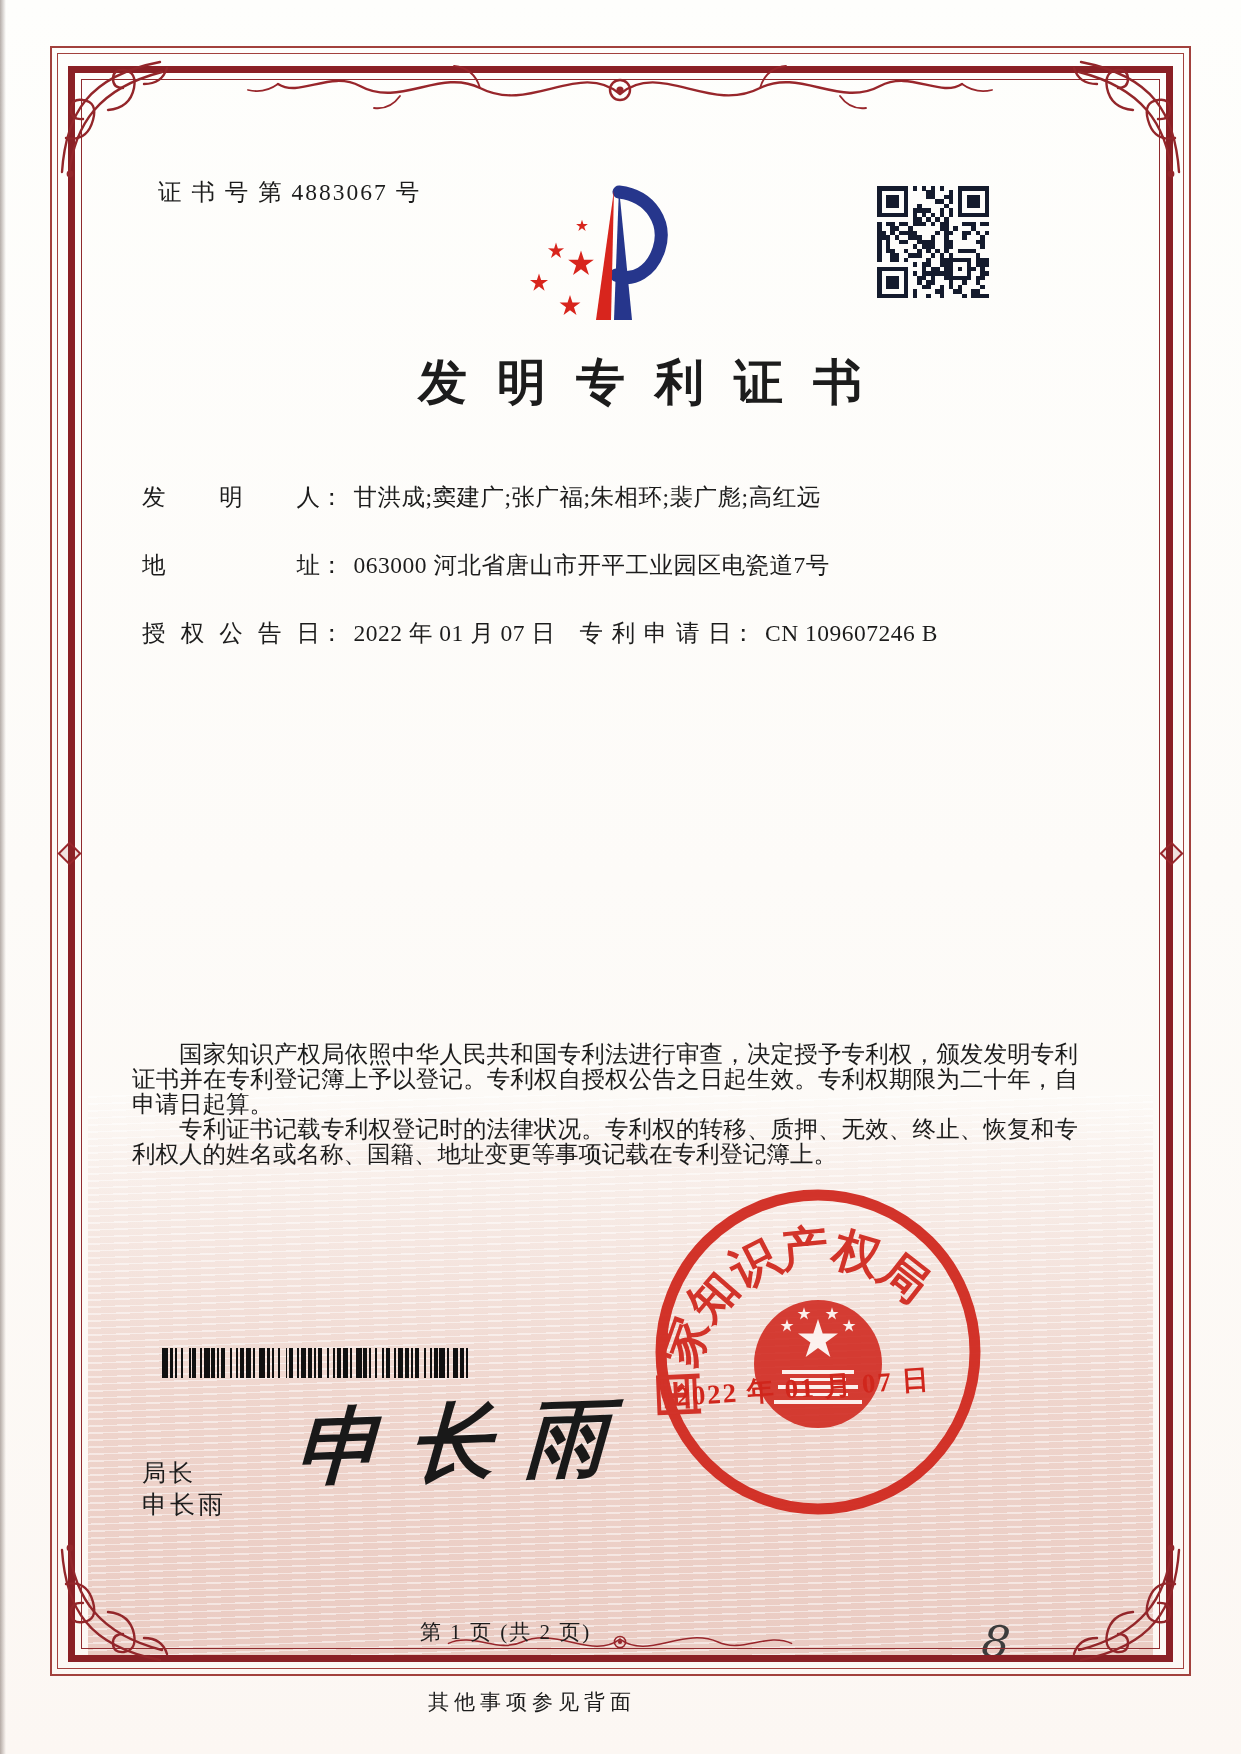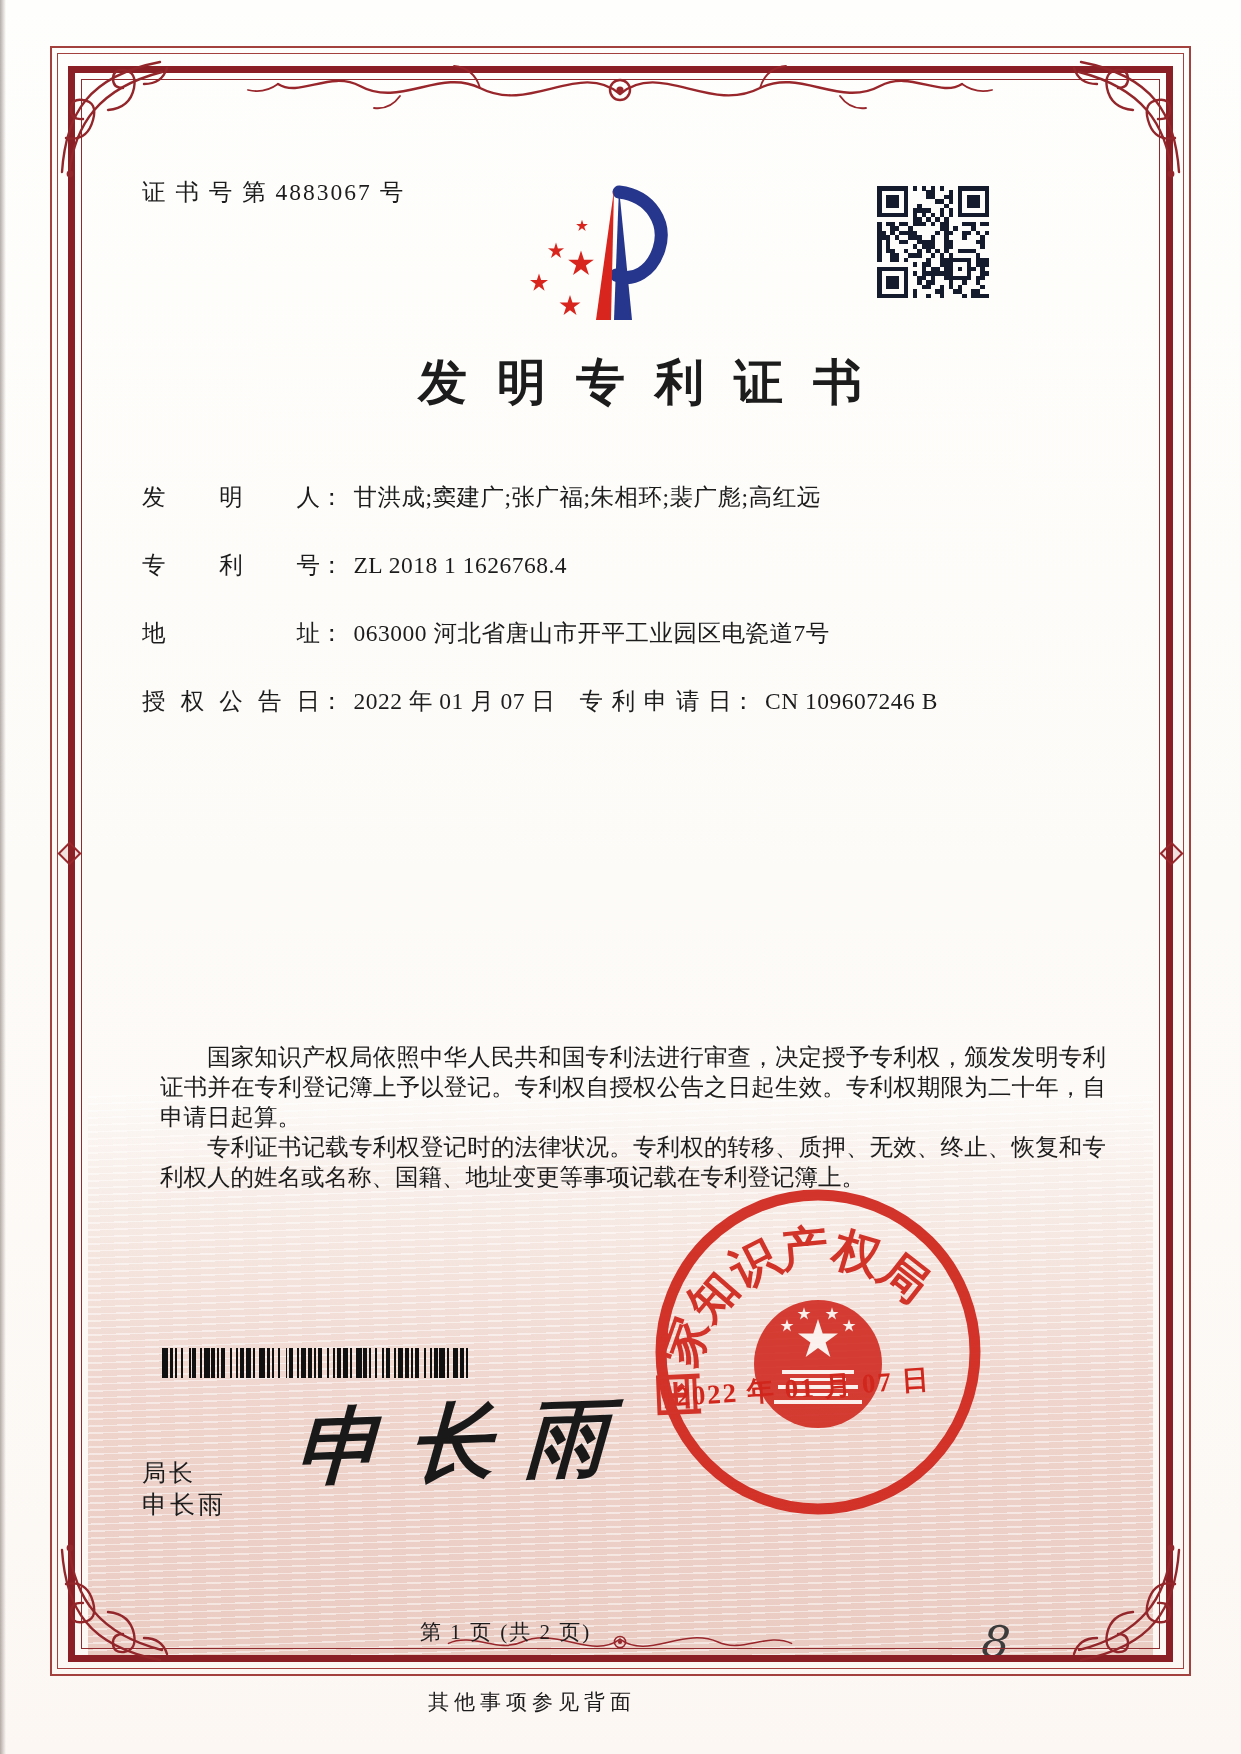--- a/index.html
+++ b/index.html
@@ -27,37 +27,37 @@
   .corner.tl{left:54px;top:50px;}
   .corner.tr{right:54px;top:50px;transform:scaleX(-1);}
   .corner.bl{left:54px;bottom:82px;transform:scaleY(-1);}
   .corner.br{right:54px;bottom:82px;transform:scale(-1,-1);}
   .deco-top{position:absolute;left:150px;top:50px;width:940px;height:80px;z-index:4;}
   .deco-bottom{position:absolute;left:270px;bottom:84px;width:700px;height:56px;z-index:4;transform:scaleY(-1);}
   .gem{position:absolute;width:13px;height:13px;border:2px solid #98262b;transform:rotate(45deg);z-index:4;background:rgba(152,38,43,.12);}
   .gem.gl{left:61px;top:845px;} .gem.gr{right:61px;top:845px;}
 
   
-  .cert-no{position:absolute;left:142px;top:176px;font-size:23.5px;letter-spacing:2px;z-index:2;}
+  .cert-no{position:absolute;left:158px;top:176px;font-size:23.5px;letter-spacing:2px;z-index:2;}
   .logo{position:absolute;left:468px;top:162px;width:200px;height:158px;z-index:2;}
   .qr{position:absolute;left:877px;top:186px;width:112px;height:112px;z-index:2;}
   .title{position:absolute;left:0;right:0;top:350px;text-align:center;font-size:49px;font-weight:700;
     letter-spacing:30px;text-indent:30px;z-index:2;margin-left:39px;}
 
   
   .fields{position:absolute;left:142px;top:484px;z-index:2;font-size:23.5px;}
   .frow{margin-bottom:41px;line-height:27px;white-space:nowrap;}
   .flabel{display:inline-block;width:178px;text-align:justify;text-align-last:justify;vertical-align:top;}
   .flabel-sm{width:152px;}
   .fcolon{margin-right:10px;}
   .fvalue{letter-spacing:.5px;}
   .gdate{display:inline-block;width:226px;}
 
   
-  .paras{position:absolute;left:160px;top:1042px;width:946px;font-size:23.5px;line-height:30px;
+  .paras{position:absolute;left:132px;top:1042px;width:946px;font-size:23.5px;line-height:25px;
     text-align:justify;z-index:2;}
   .paras p{margin:0;text-indent:2em;}
 
   
   .barcode{position:absolute;left:162px;top:1348px;width:315px;height:30px;z-index:2;}
   .director-label{position:absolute;left:142px;top:1438px;font-size:24px;letter-spacing:3px;z-index:2;margin-top:19px;}
   .director-name{position:absolute;left:142px;top:1488px;font-size:25px;letter-spacing:3px;z-index:2;}
   .signature{position:absolute;left:296px;top:1386px;font-size:84px;letter-spacing:30px;font-style:italic;
     font-weight:600;color:#191919;transform:rotate(-2deg) skewX(-4deg);z-index:2;}
   .seal{position:absolute;left:648px;top:1182px;width:340px;height:340px;z-index:4;opacity:.93;}
@@ -458,23 +458,20 @@
       <rect x="107.52" y="107.52" width="4.53" height="4.53" fill="#141b2d"></rect>
     </svg>
 
   <div class="title">发明专利证书</div>
 
   <div class="fields">
     <div class="frow">
       <span class="flabel">发明人</span><span class="fcolon">：</span><span class="fvalue">甘洪成;窦建广;张广福;朱相环;裴广彪;高红远</span>
     </div>
     <div class="frow">
-      <span class="flabel">专利号</span><span class="fcolon">：</span><span class="fvalue">ZL 2018 1 1626768.4</span>
-    </div>
-    <div class="frow">
       <span class="flabel">地址</span><span class="fcolon">：</span><span class="fvalue">063000 河北省唐山市开平工业园区电瓷道7号</span>
     </div>
     <div class="frow">
       <span class="flabel">授权公告日</span><span class="fcolon">：</span><span class="fvalue gdate">2022 年 01 月 07 日</span><span class="flabel flabel-sm">专利申请日</span><span class="fcolon">：</span><span class="fvalue">CN 109607246 B</span>
     </div>
   </div>
 
   <div class="paras">
     <p>国家知识产权局依照中华人民共和国专利法进行审查，决定授予专利权，颁发发明专利证书并在专利登记簿上予以登记。专利权自授权公告之日起生效。专利权期限为二十年，自申请日起算。</p>
     <p>专利证书记载专利权登记时的法律状况。专利权的转移、质押、无效、终止、恢复和专利权人的姓名或名称、国籍、地址变更等事项记载在专利登记簿上。</p>

